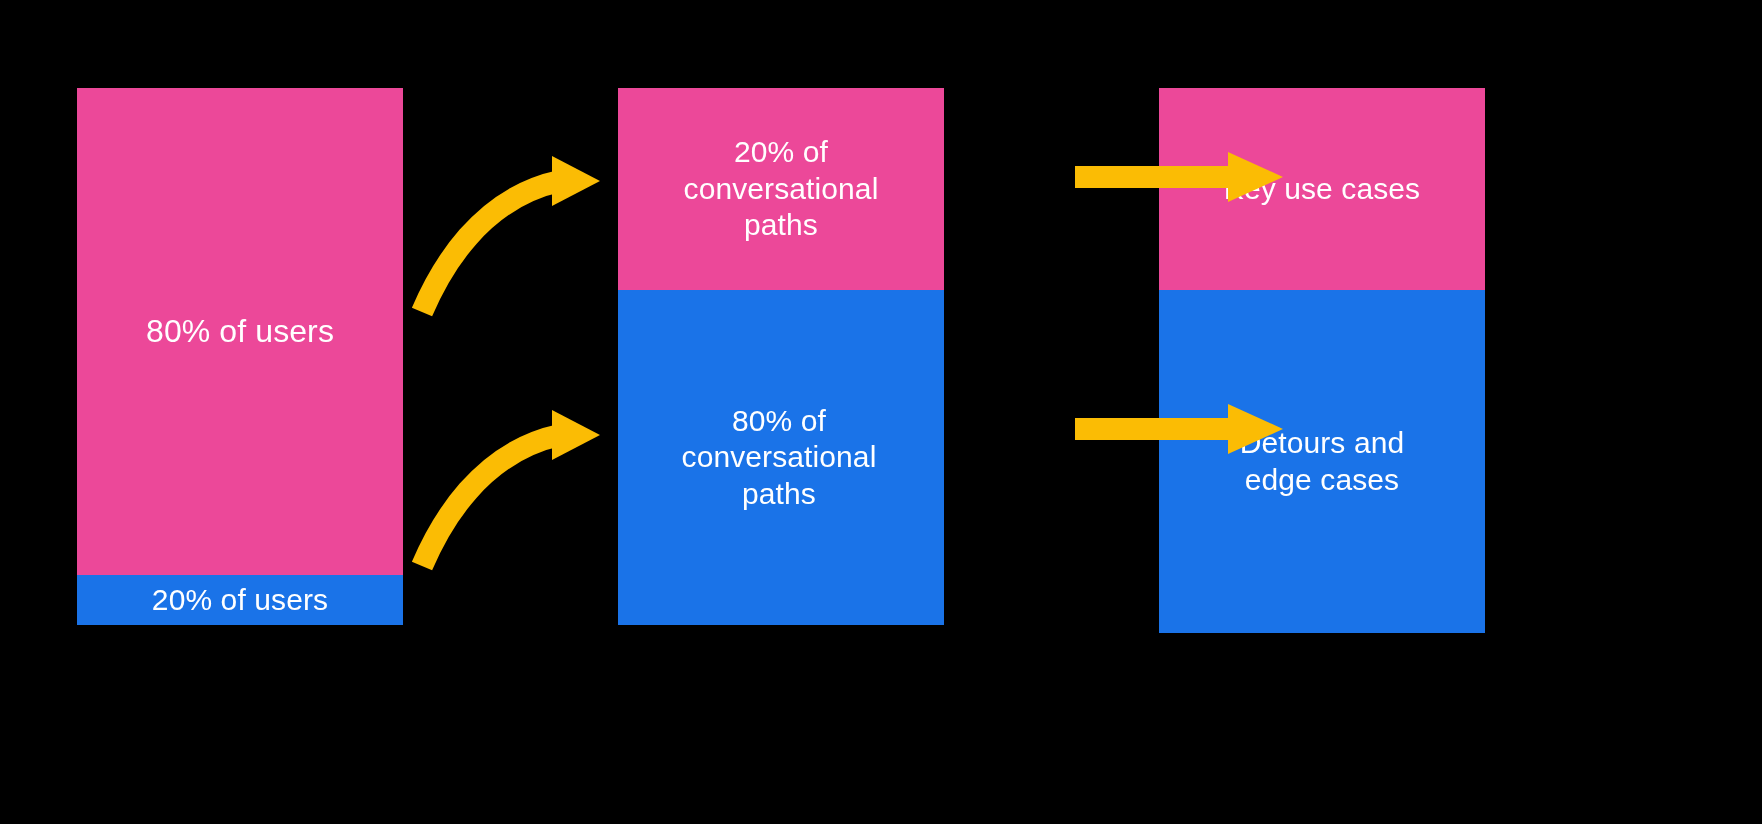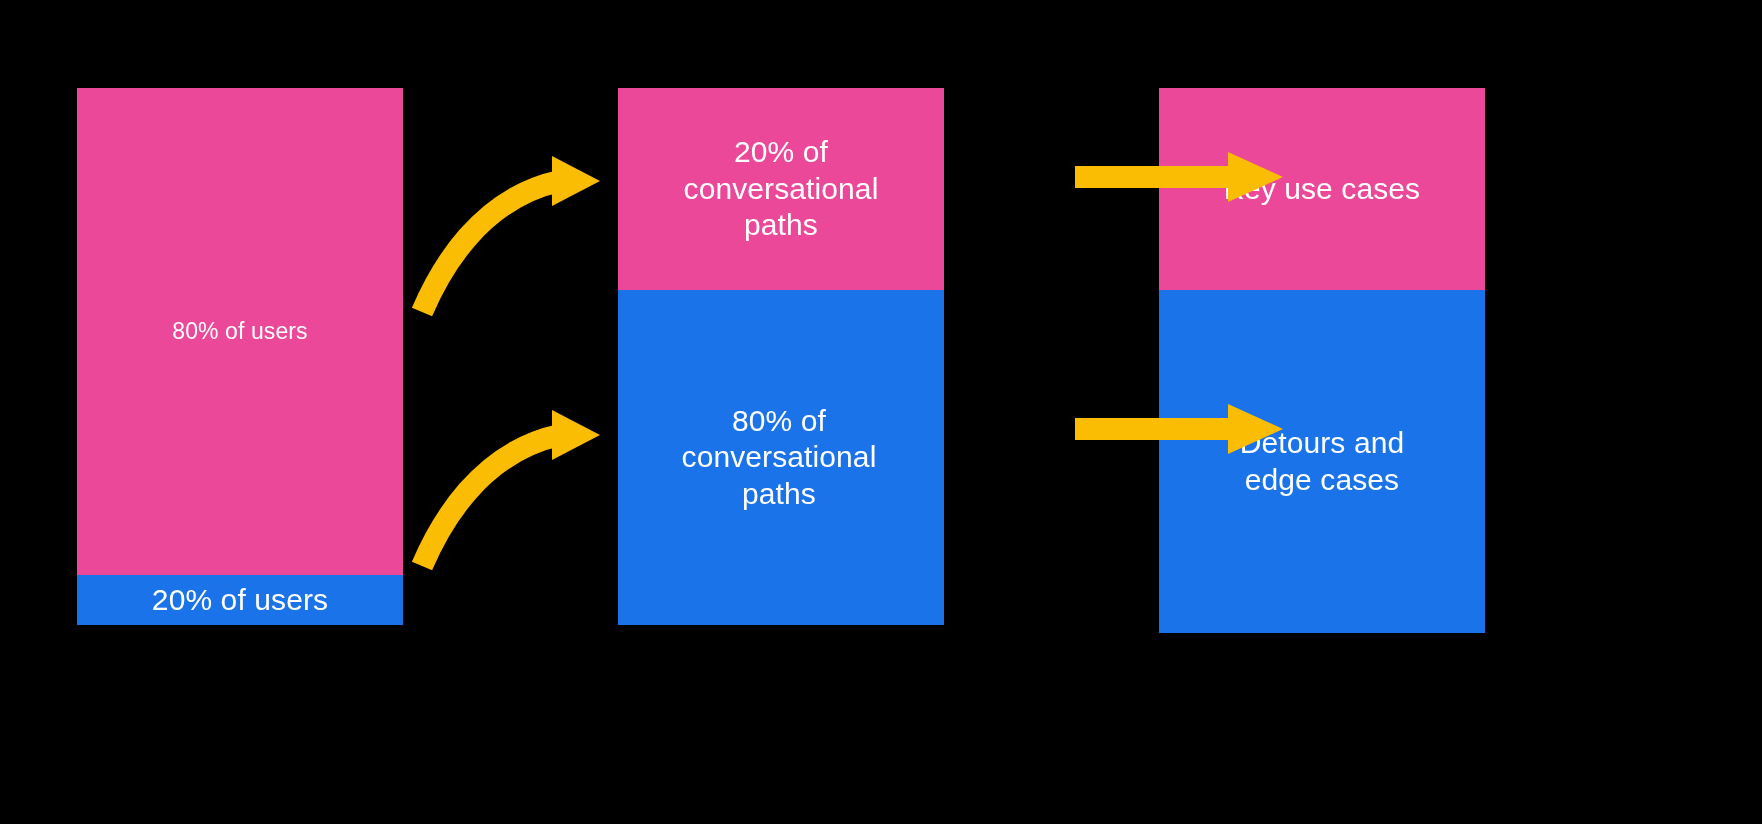--- a/index.html
+++ b/index.html
@@ -43,21 +43,21 @@
     white-space: pre-line;
   }
 
   
   #col-users {
     left: 77px;
     top: 88px;
     width: 326px;
     height: 537px;
   }
-  #col-users .seg-green { height: 574px; font-size: 23px; text-align: center; }
+  #col-users .seg-green { height: 574px; font-size: 32px; text-align: center; }
   #col-users .seg-blue  { height: 58px;  font-size: 30px; }
 
   
   #col-paths {
     left: 618px;
     top: 88px;
     width: 326px;
     height: 537px;
   }
   #col-paths .seg-green { height: 202px; font-size: 30px; }

